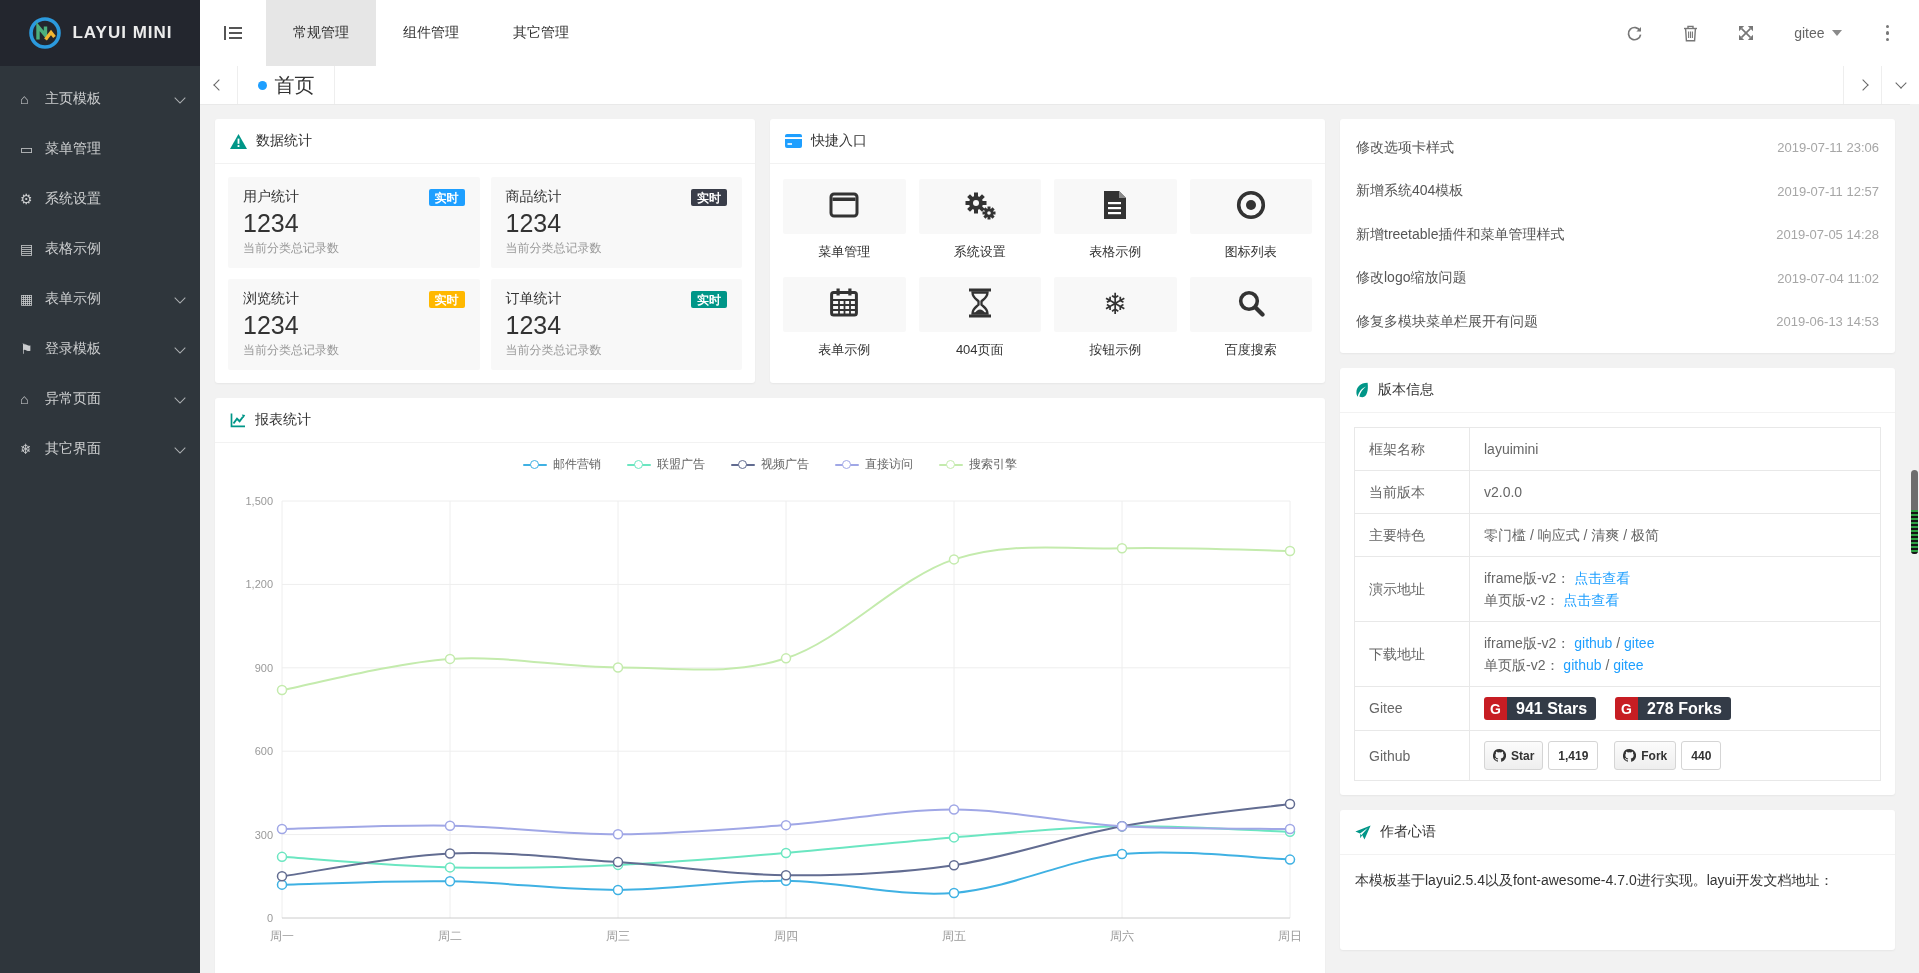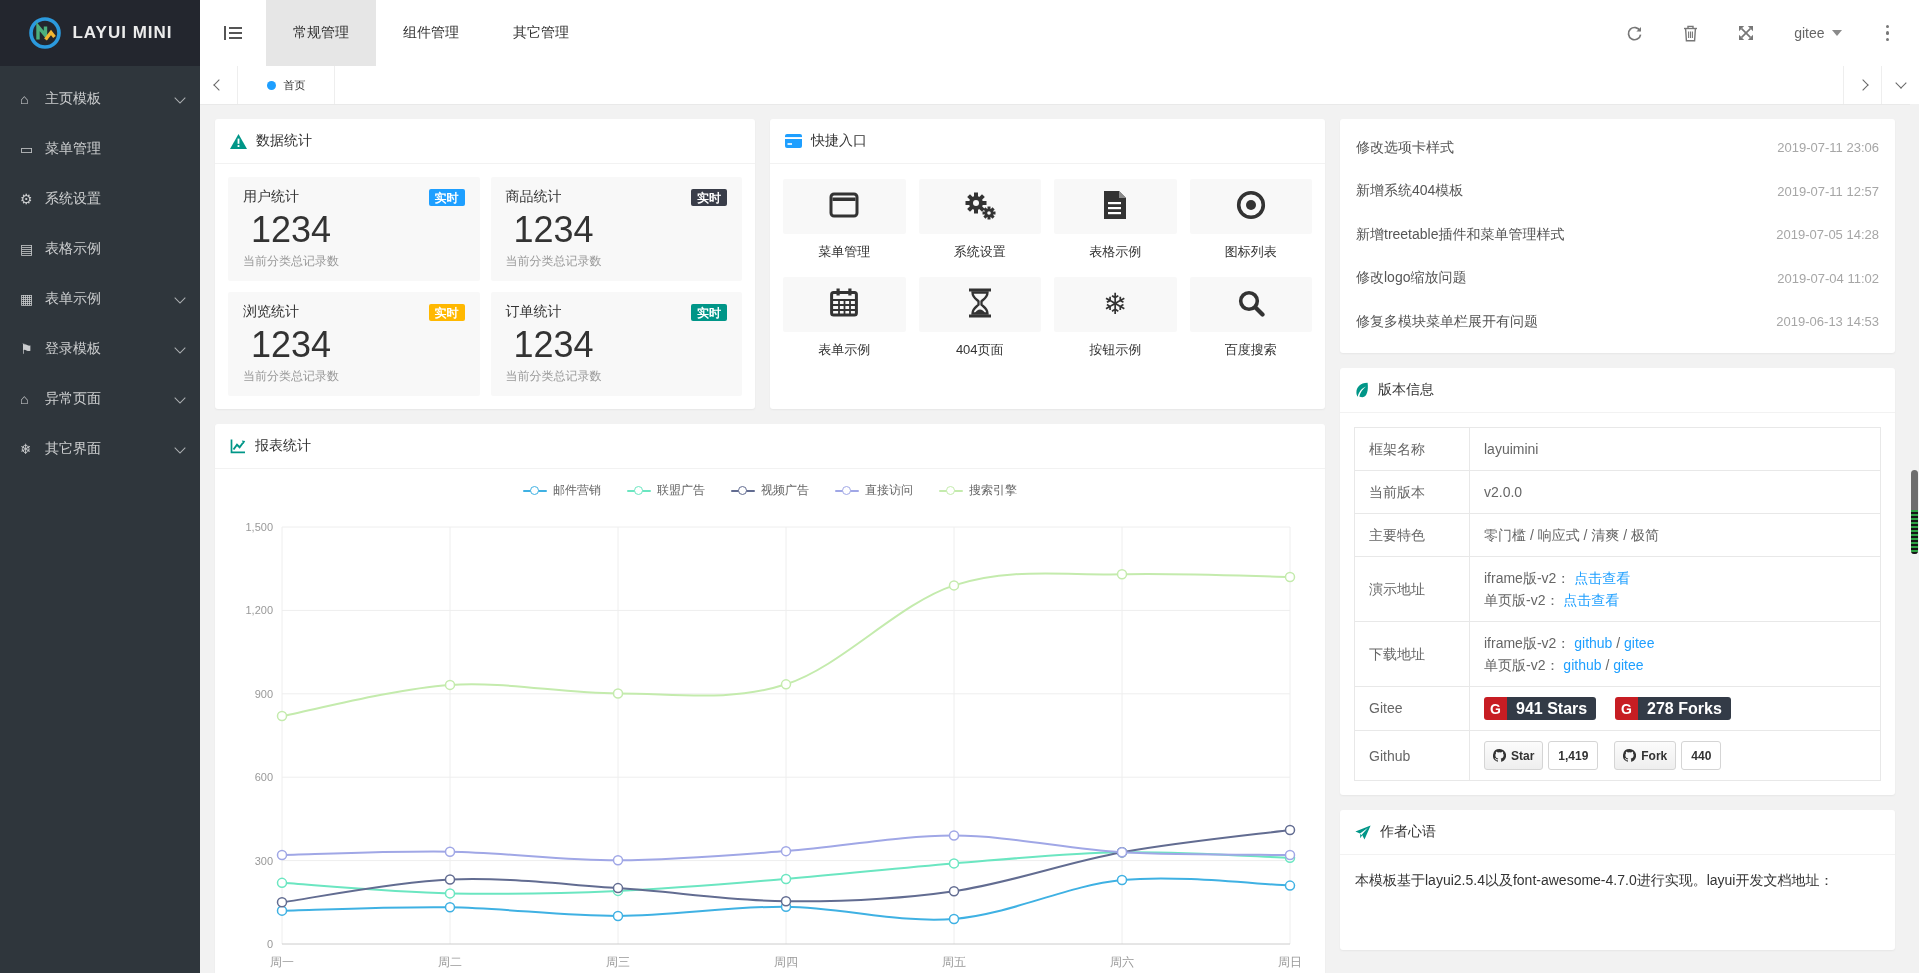--- a/index.html
+++ b/index.html
@@ -37,21 +37,21 @@
          border-top:6px solid #8a8a8a;}
   .vdots{display:flex;flex-direction:column;gap:3px;cursor:pointer;padding:4px;}
   .vdots i{width:3.5px;height:3.5px;border-radius:50%;background:#777;}
 
   
   .tabbar{position:absolute;left:200px;top:66px;right:0;height:38px;background:#fff;
           border-bottom:1px solid #e9e9e9;display:flex;}
   .tb-arrow{width:37px;display:flex;align-items:center;justify-content:center;cursor:pointer;}
   .tb-arrow.l{border-right:1px solid #eee;}
   .tb-arrow.r{border-left:1px solid #eee;}
-  .tb-tab{width:96px;display:flex;align-items:center;justify-content:center;gap:8px;font-size:11px;
+  .tb-tab{width:96px;display:flex;align-items:center;justify-content:center;gap:8px;font-size:20px;
           color:#333;border-right:1px solid #eee;cursor:pointer;}
   .tb-dot{width:9px;height:9px;border-radius:50%;background:#1E9FFF;}
   .tb-spacer{flex:1;}
 
   
   .content{position:absolute;left:200px;top:104px;right:9px;bottom:0;padding:15px 15px 0 15px;overflow:hidden;}
   .cols{display:flex;gap:15px;}
   .col-left{width:1110px;flex:none;}
   .col-right{flex:1;min-width:0;}
   .row2{display:flex;gap:15px;}
@@ -63,21 +63,21 @@
   
   .stats-card{width:540px;flex:none;}
   .stats-grid{display:grid;grid-template-columns:1fr 1fr;gap:11px;padding:13px;}
   .stat-box{background:#f8f8f8;border-radius:2px;padding:11px 15px;}
   .stat-top{display:flex;justify-content:space-between;align-items:flex-end;font-size:14px;color:#333;}
   .badge{color:#fff;font-size:12px;font-weight:bold;padding:2.5px 6px;border-radius:2px;line-height:1;}
   .badge-blue{background:#1E9FFF;}
   .badge-dark{background:#393D49;}
   .badge-orange{background:#FFB800;}
   .badge-teal{background:#009688;}
-  .stat-num{font-size:36px;color:#333;margin:3px 8px 2px;}
+  .stat-num{font-size:25px;color:#333;margin:3px 0 2px;}
   .stat-desc{font-size:12px;color:#999;}
 
   
   .shortcut-card{flex:1;}
   .shortcut-grid{display:grid;grid-template-columns:repeat(4,1fr);gap:16px 13px;padding:15px 13px;}
   .shortcut{text-align:center;cursor:pointer;}
   .shortcut-iconbox{background:#f8f8f8;border-radius:2px;height:55px;display:flex;align-items:center;justify-content:center;}
   .shortcut-label{font-size:13px;color:#333;margin-top:9px;}
   .snow{font-size:29px;color:#333;line-height:1;font-family:"DejaVu Sans",sans-serif;}
 

